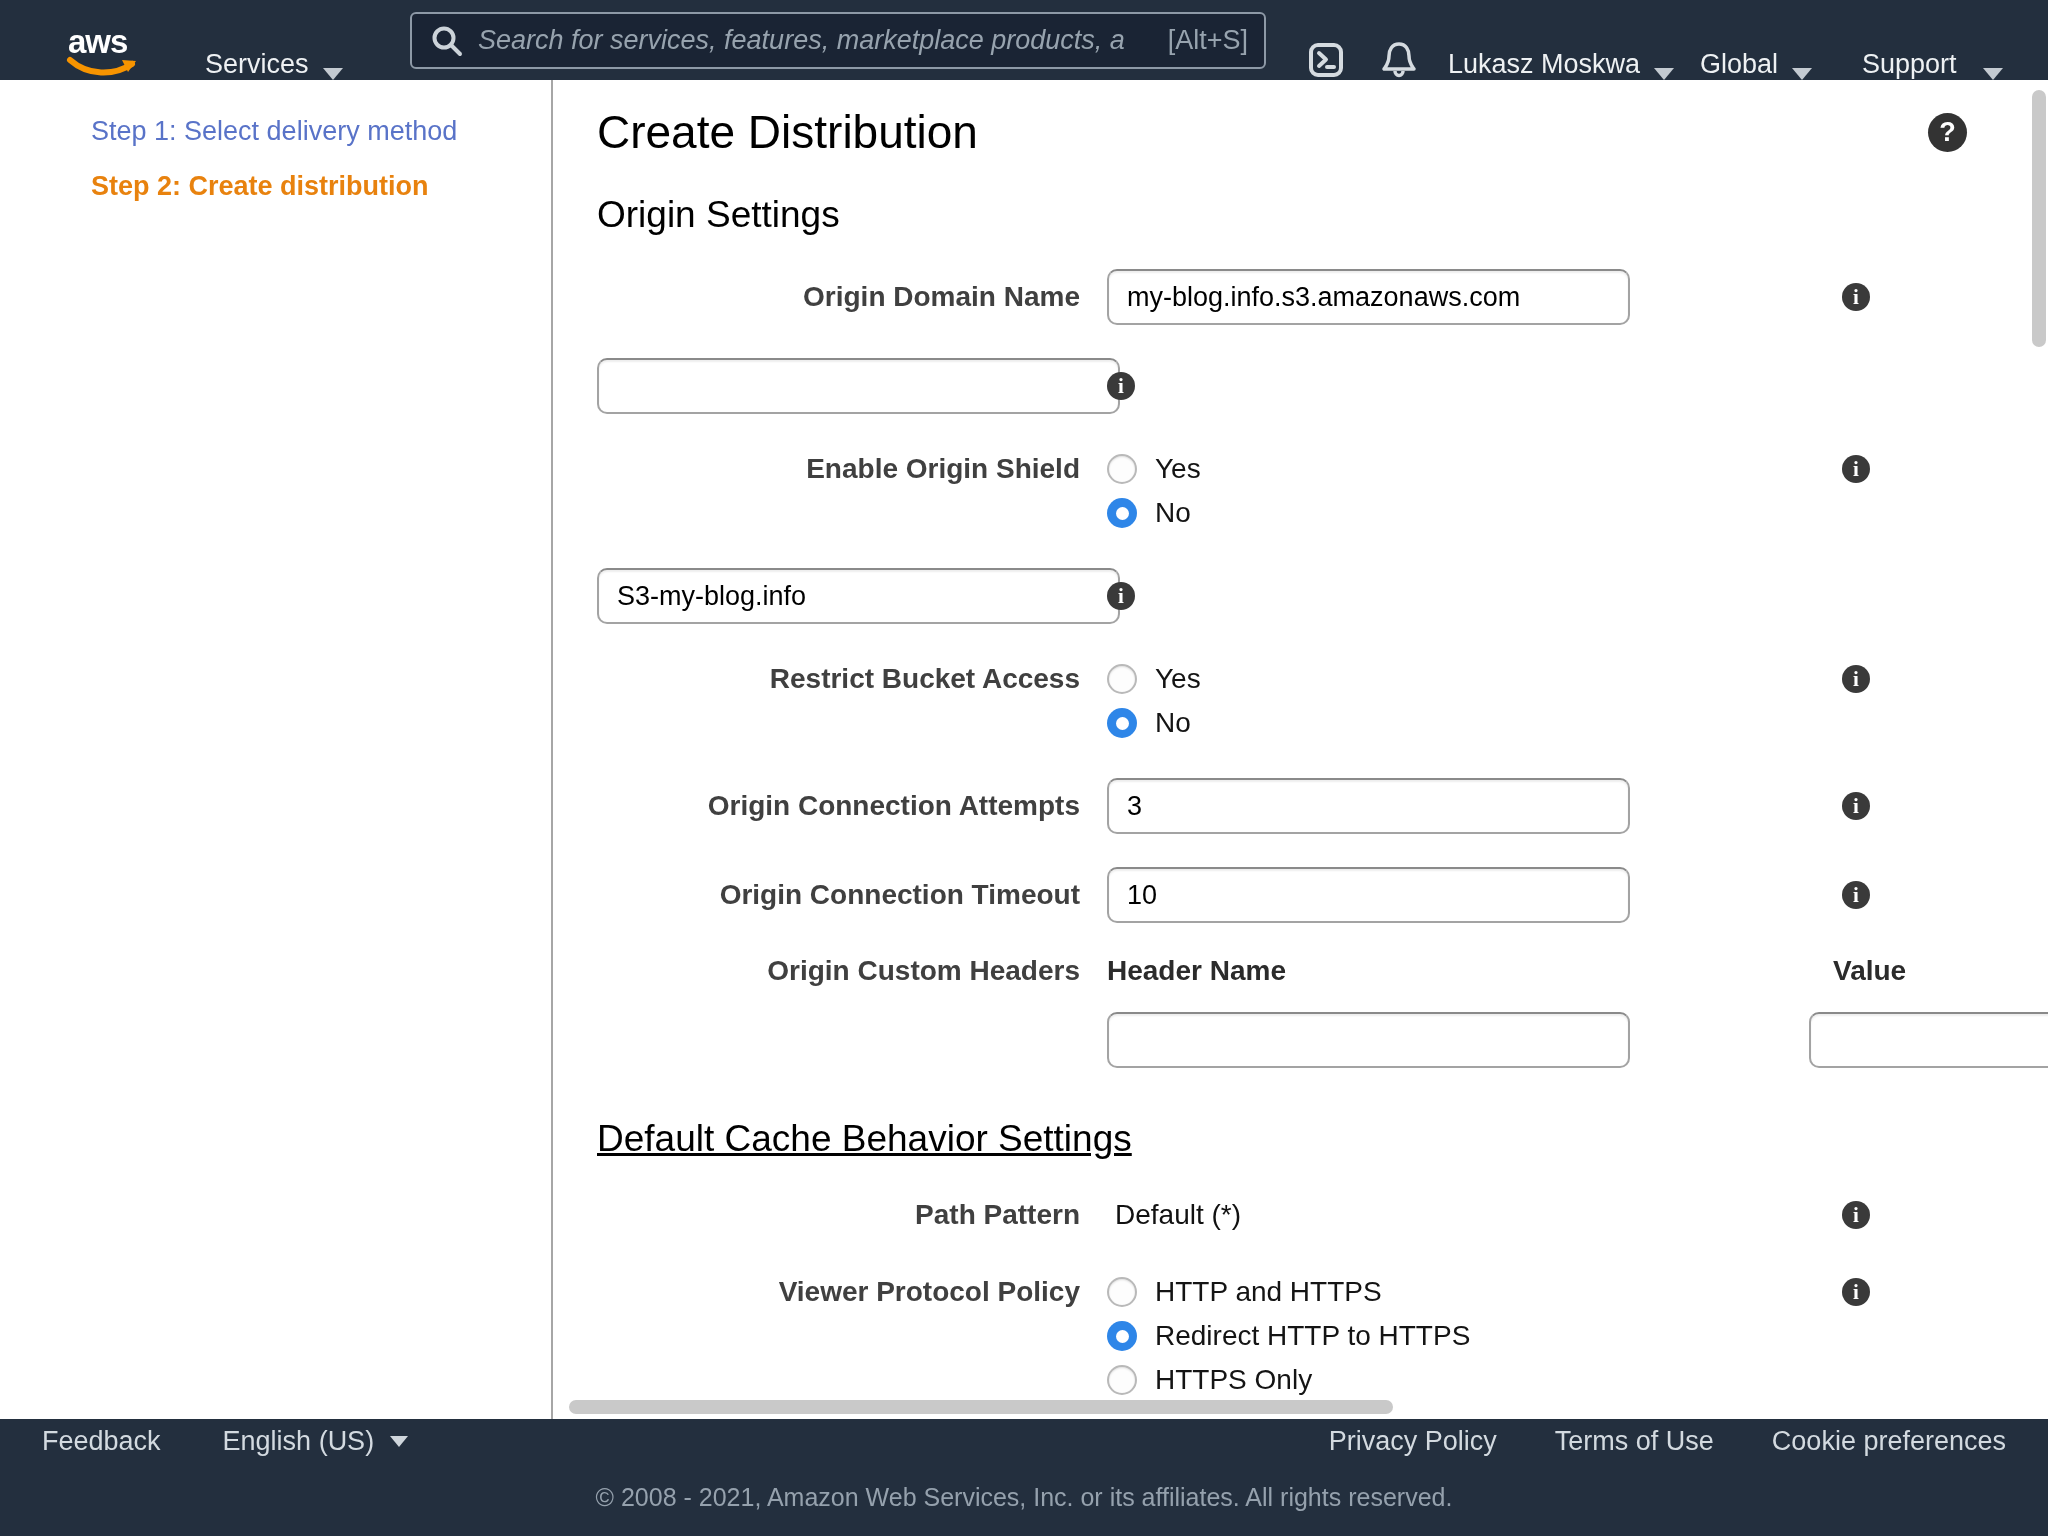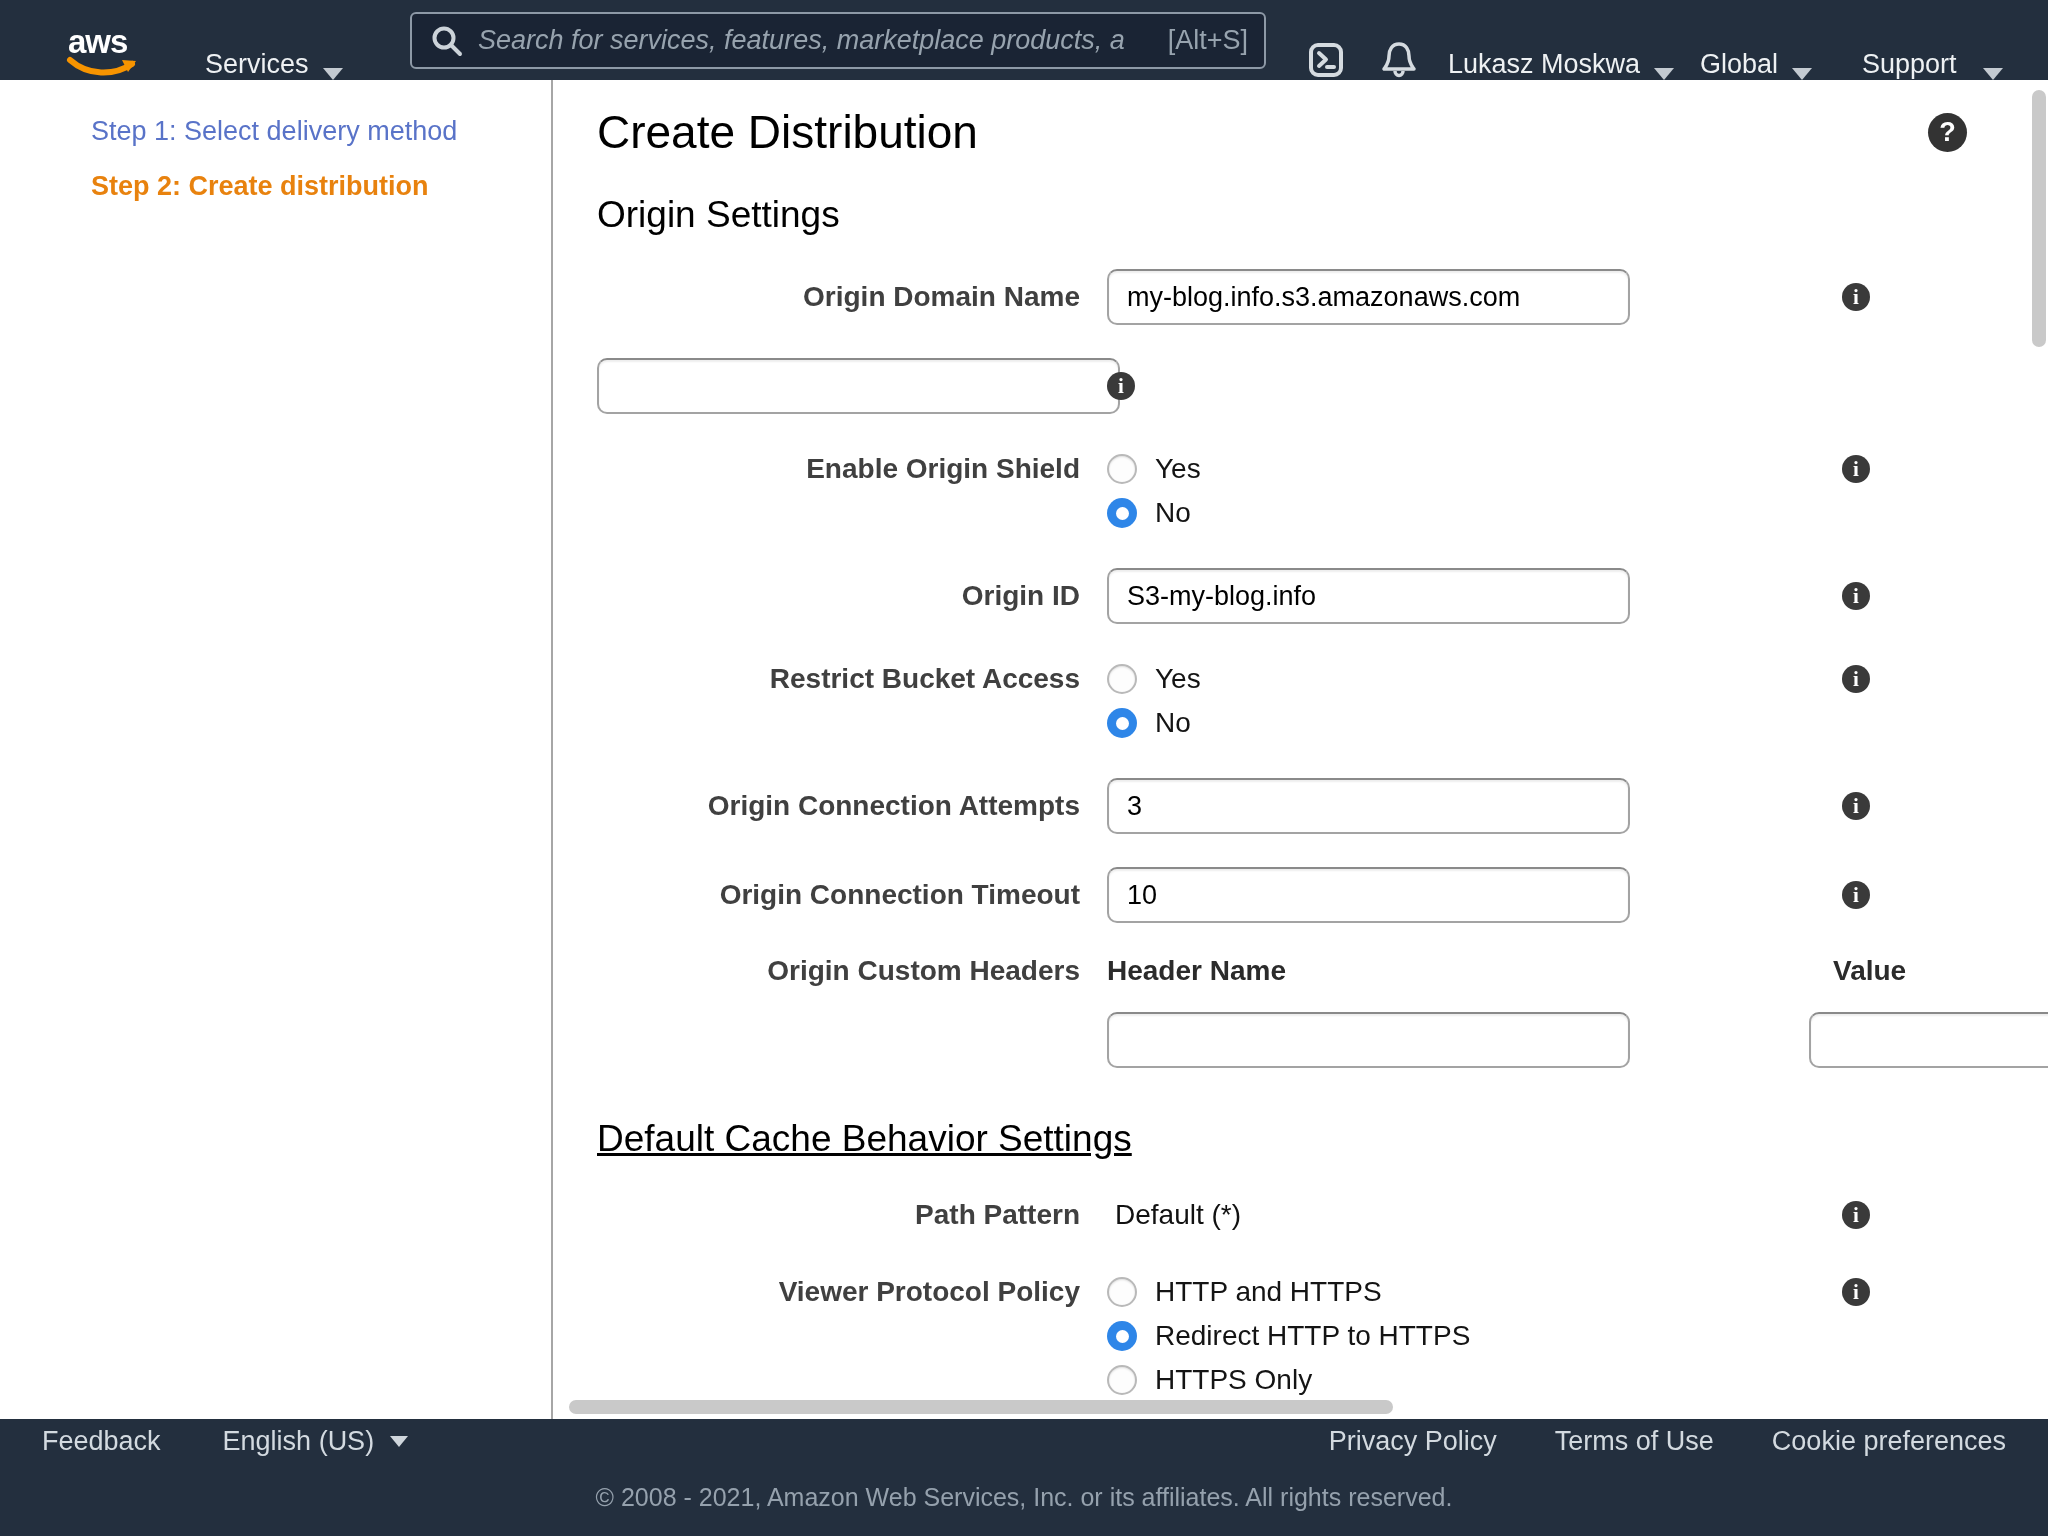--- a/index.html
+++ b/index.html
@@ -232,21 +232,20 @@
             <span class="optlabel">Yes</span>
           </label>
           <label class="opt">
             <span class="radio sel"></span>
             <span class="optlabel">No</span>
           </label>
         </div>
         <div class="infocell"><span class="info-icon">i</span></div>
       </div>
       <div class="row row-text">
-        <div class="flabel">Origin ID</div>
         <div><input class="tinput" type="text" value="S3-my-blog.info" style=""></div>
         <div class="infocell"><span class="info-icon">i</span></div>
       </div>
       <div class="row row-radio">
         <div class="flabel">Restrict Bucket Access</div>
         <div>
           <label class="opt">
             <span class="radio"></span>
             <span class="optlabel">Yes</span>
           </label>

